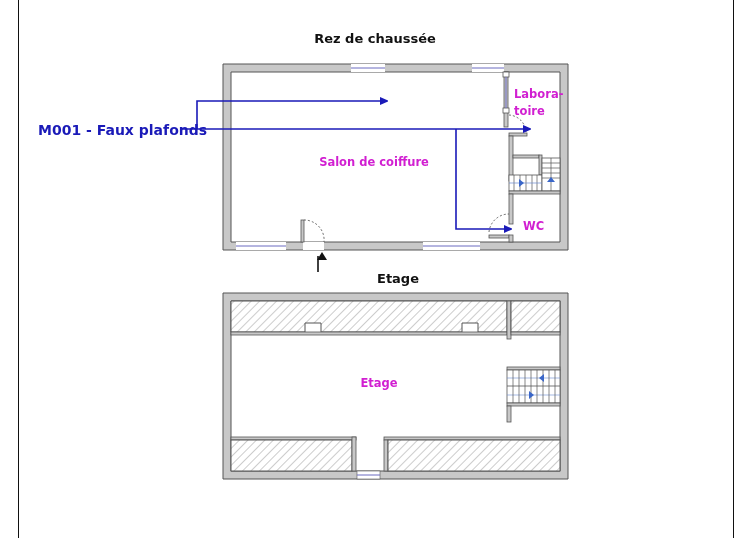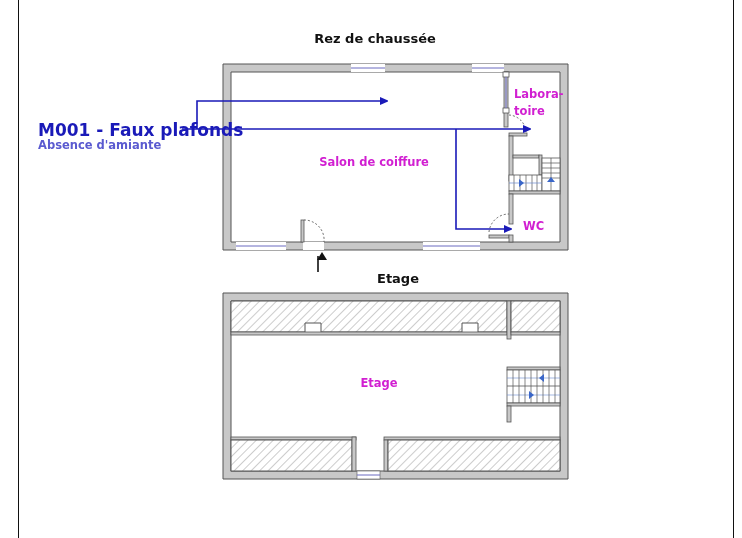--- a/index.html
+++ b/index.html
@@ -4,21 +4,21 @@
   <style>
     html, body { margin: 0; padding: 0; background: #ffffff; }
     body { width: 742px; height: 538px; position: relative; overflow: hidden;
            font-family: "Liberation Sans", "DejaVu Sans", sans-serif; }
     .frame { position: absolute; left: 18px; top: -2px; width: 716px; height: 545px;
              border-left: 1.5px solid #111; border-right: 1.5px solid #111; box-sizing: border-box; }
     svg { position: absolute; left: 0; top: 0; }
     .floor-title { font-family: "DejaVu Sans", sans-serif; font-weight: bold; font-size: 13px; fill: #111; }
     .room-label { font-family: "DejaVu Sans", sans-serif; font-weight: bold; font-size: 11.5px; fill: #d11fd1; }
     .legend { position: absolute; left: 38px; top: 123px; font-family: "DejaVu Sans", sans-serif; font-weight: bold; line-height: 15px; }
-    .legend .code { color: #1a1ab8; font-size: 17px; text-align: right; }
+    .legend .code { color: #1a1ab8; font-size: 14px; text-align: right; }
     .legend .result { color: #5a5ad0; font-size: 11.5px; }
   </style>
 </head>
 <body>
 
 <div class="frame"></div>
 
 <svg width="742" height="538" viewBox="0 0 742 538">
   <defs>
     <pattern id="hatch" patternUnits="userSpaceOnUse" width="6" height="6" patternTransform="rotate(45)">
@@ -142,14 +142,13 @@
       <rect x="507" y="403" width="53" height="3" fill="#c8c8c8" stroke="#555" stroke-width="0.8"></rect>
       <rect x="507" y="406" width="4" height="16" fill="#c8c8c8" stroke="#555" stroke-width="0.8"></rect>
     </g>
   </g>
 
   <text class="room-label" x="379" y="387" text-anchor="middle">Etage</text>
 </svg>
 
 <div class="legend">
   <div class="code">M001 - Faux plafonds</div>
-  <div class="result">Absence d'amiante</div>
 </div>
 
 </body></html>

